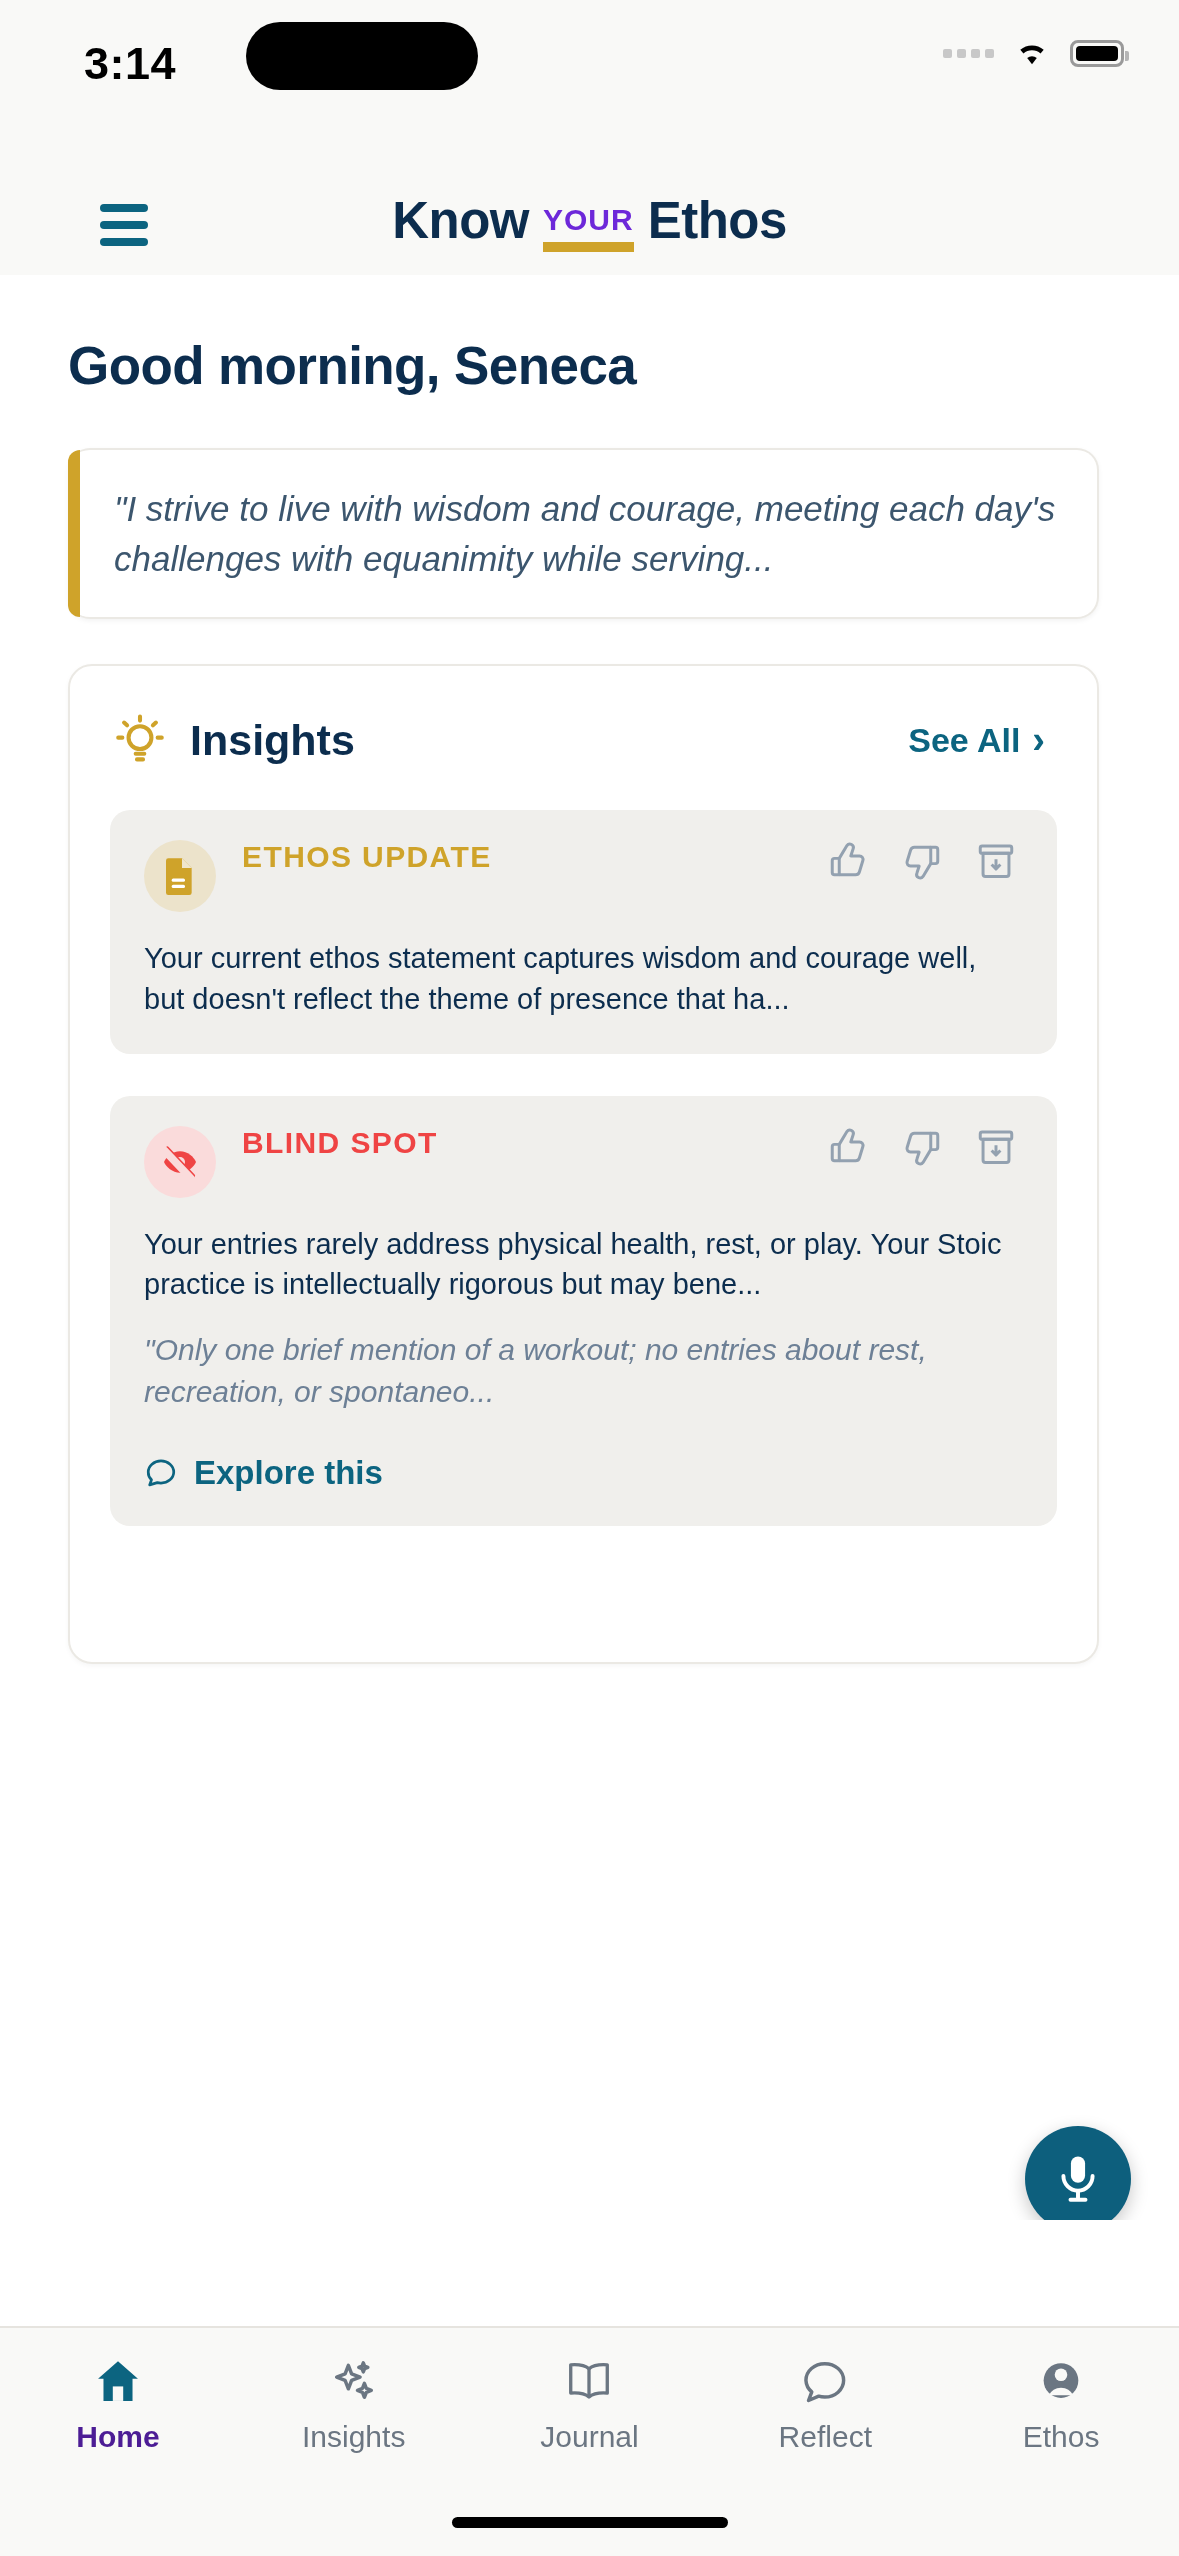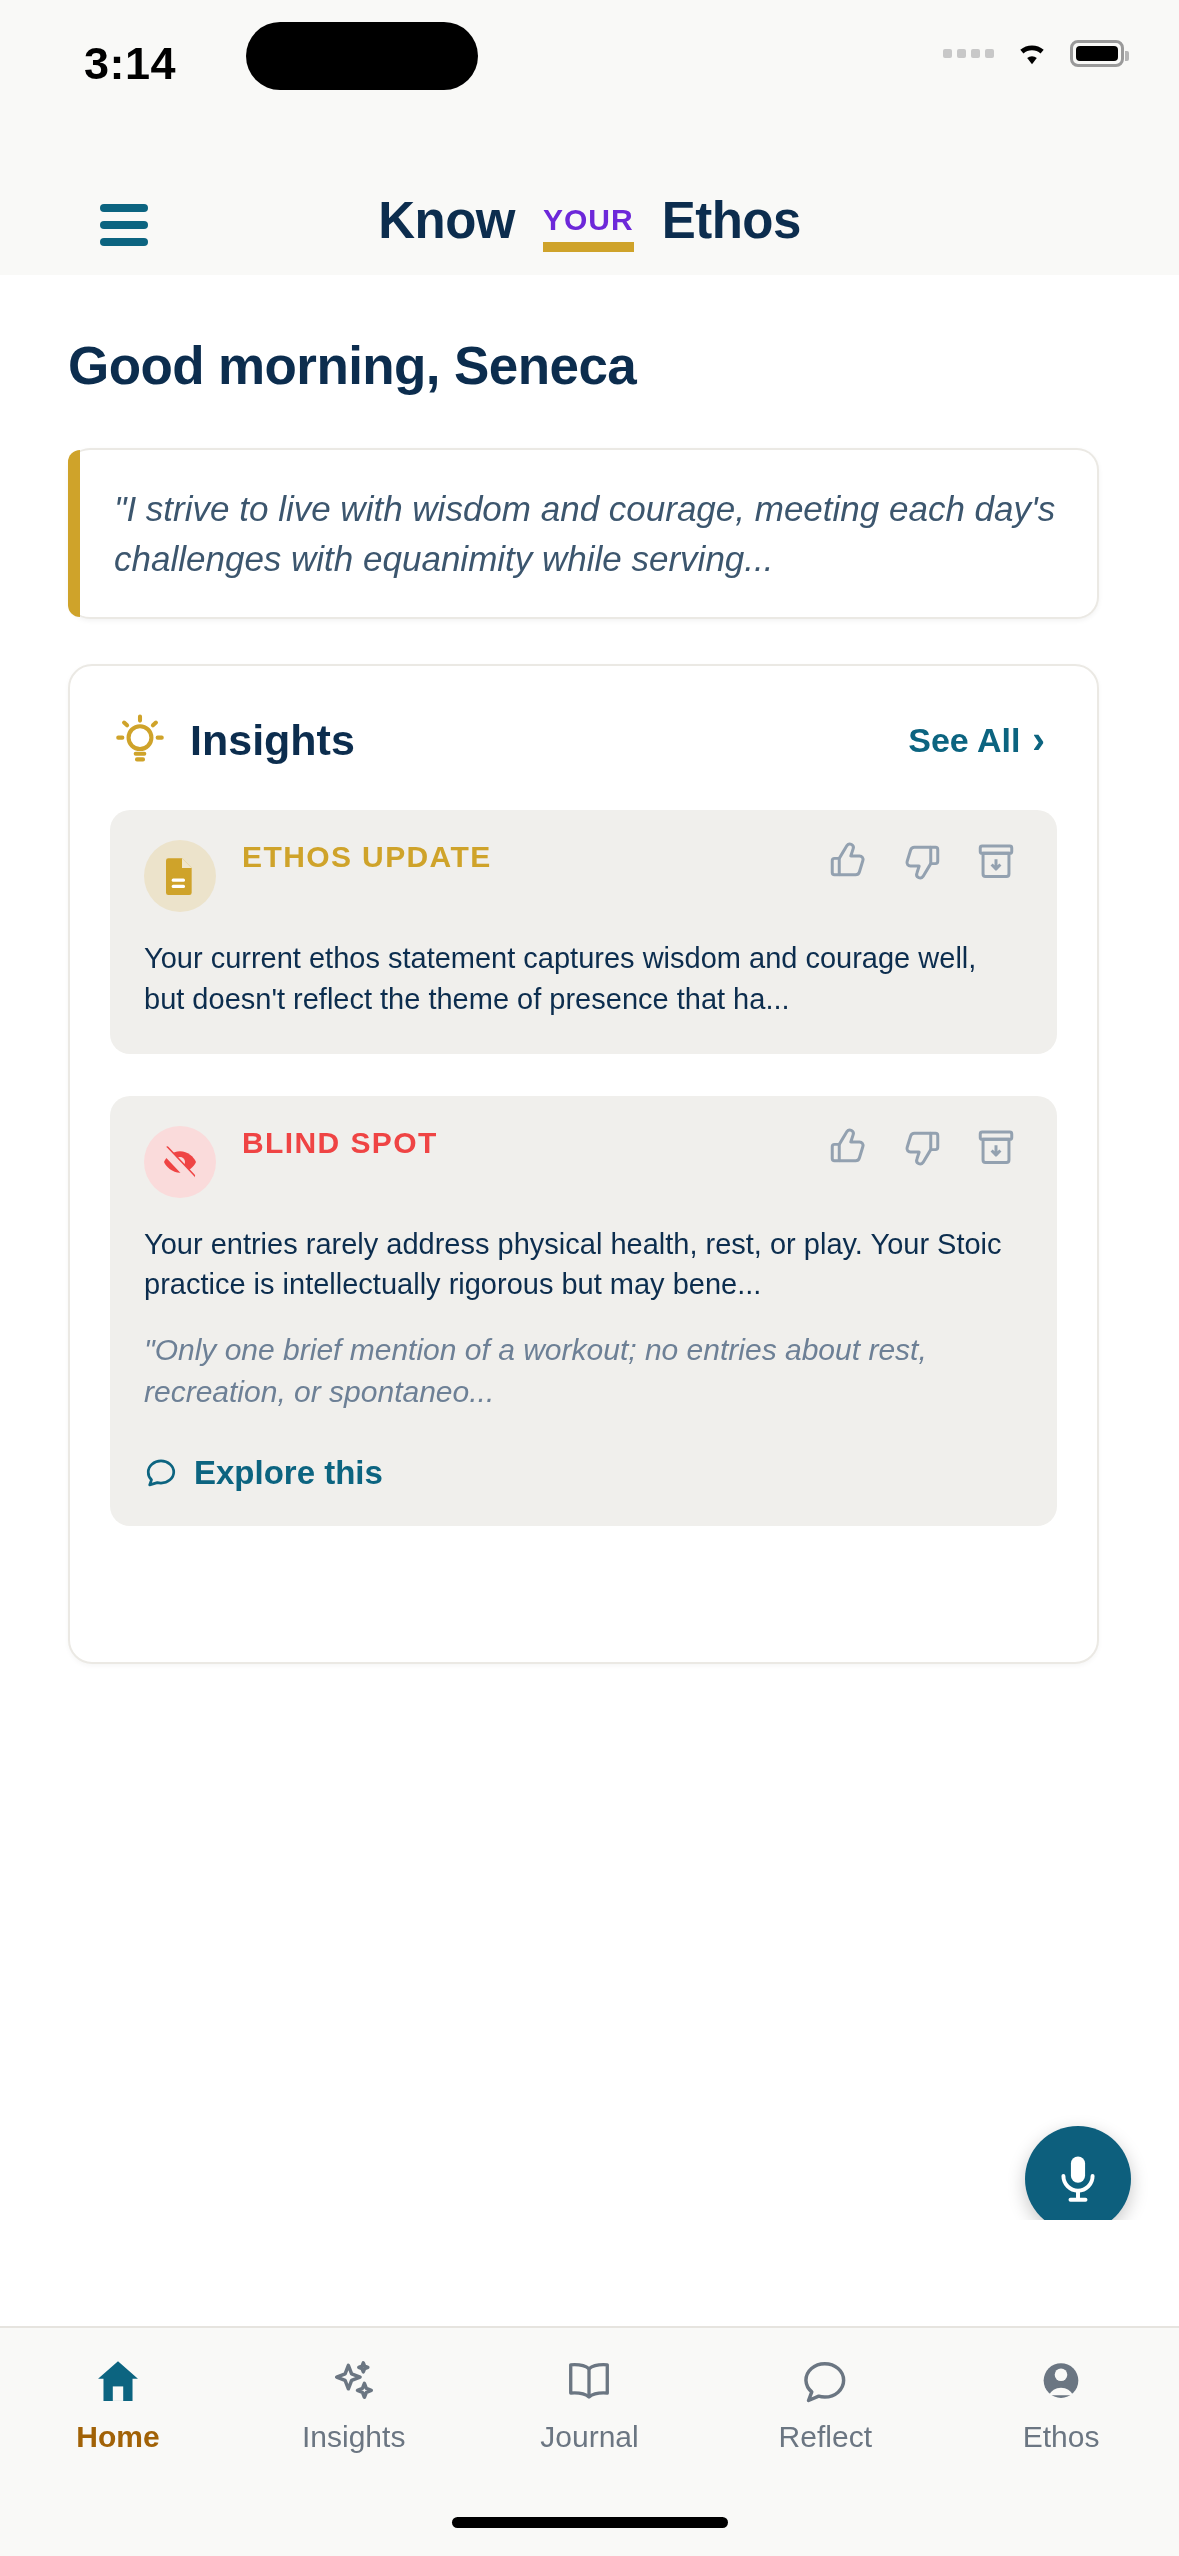--- a/index.html
+++ b/index.html
@@ -35,21 +35,21 @@
   
   .navbar{
     position:relative; height:100px; background:#f9f9f7;
     display:flex; align-items:center; justify-content:center;
   }
   .hamburger{
     position:absolute; left:100px; top:50%; transform:translateY(-50%);
     width:48px; display:flex; flex-direction:column; gap:9px; cursor:pointer;
   }
   .hamburger i{ display:block; height:8px; background:#0c6480; border-radius:4px; }
-  .brand{ display:flex; align-items:baseline; gap:28px; }
+  .brand{ display:flex; align-items:baseline; gap:14px; }
   .brand .b-know, .brand .b-ethos{
     font-size:51px; font-weight:bold; color:#0c2d4e; letter-spacing:-.5px;
   }
   .brand .b-your{
     font-size:30px; font-weight:bold; color:#6d28d9; letter-spacing:1px;
     border-bottom:10px solid #cfa32a; padding-bottom:7px; line-height:1;
     position:relative; top:-8px;
   }
 
   
@@ -124,21 +124,21 @@
   
   .tabbar{
     position:absolute; left:0; bottom:0; width:1179px; height:230px;
     background:#f9f9f7; border-top:2px solid #e6e4df;
     display:flex; align-items:flex-start; padding-top:28px;
   }
   .tab{
     flex:1 1 0; display:flex; flex-direction:column; align-items:center; gap:14px; cursor:pointer;
   }
   .tab-label{ font-size:30px; color:#6b7682; }
-  .tab.active .tab-label{ color:#a16207; font-weight:bold; }
+  .tab.active .tab-label{ color:#4c1d95; font-weight:bold; }
   .home-indicator{
     position:absolute; left:50%; transform:translateX(-50%); bottom:28px;
     width:276px; height:11px; background:#000; border-radius:6px;
   }
 </style>
 </head>
 <body>
 
 <div class="phone">
 

